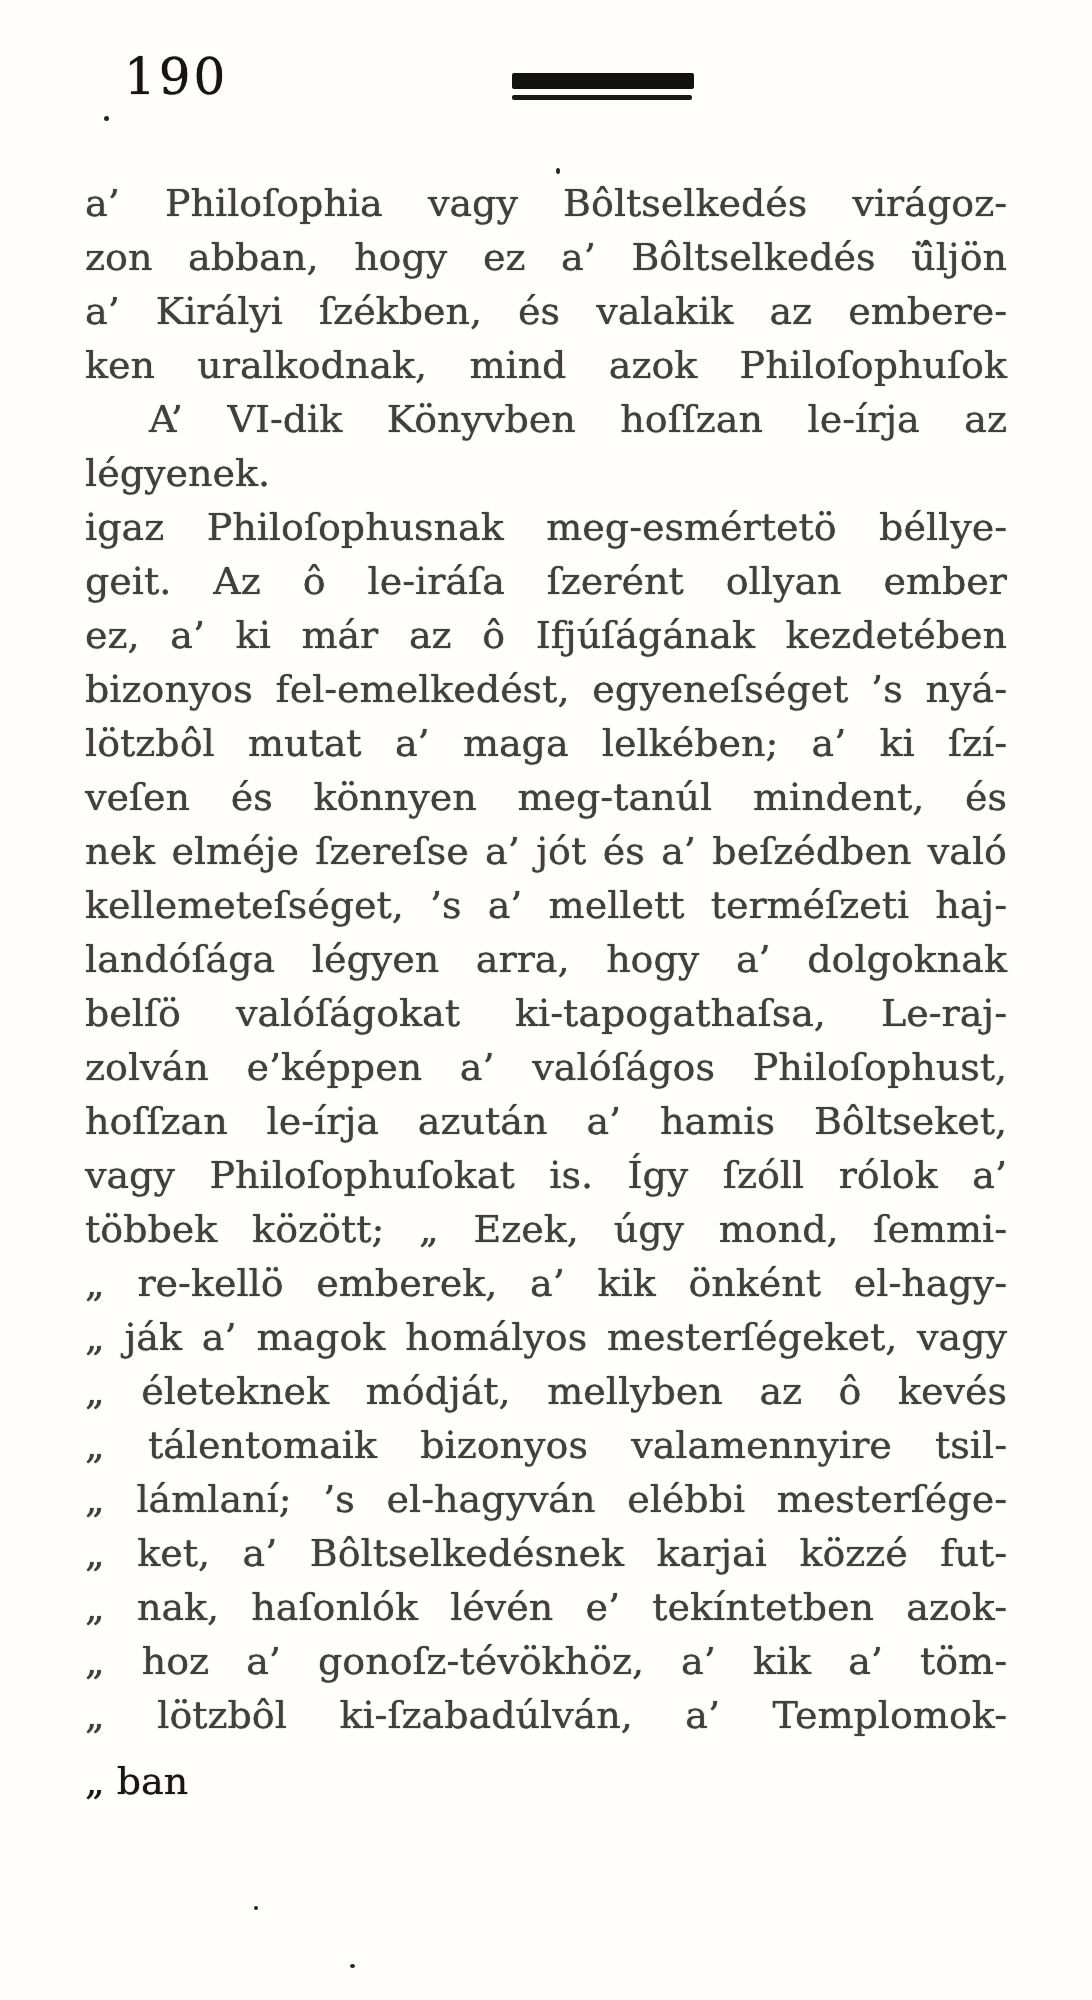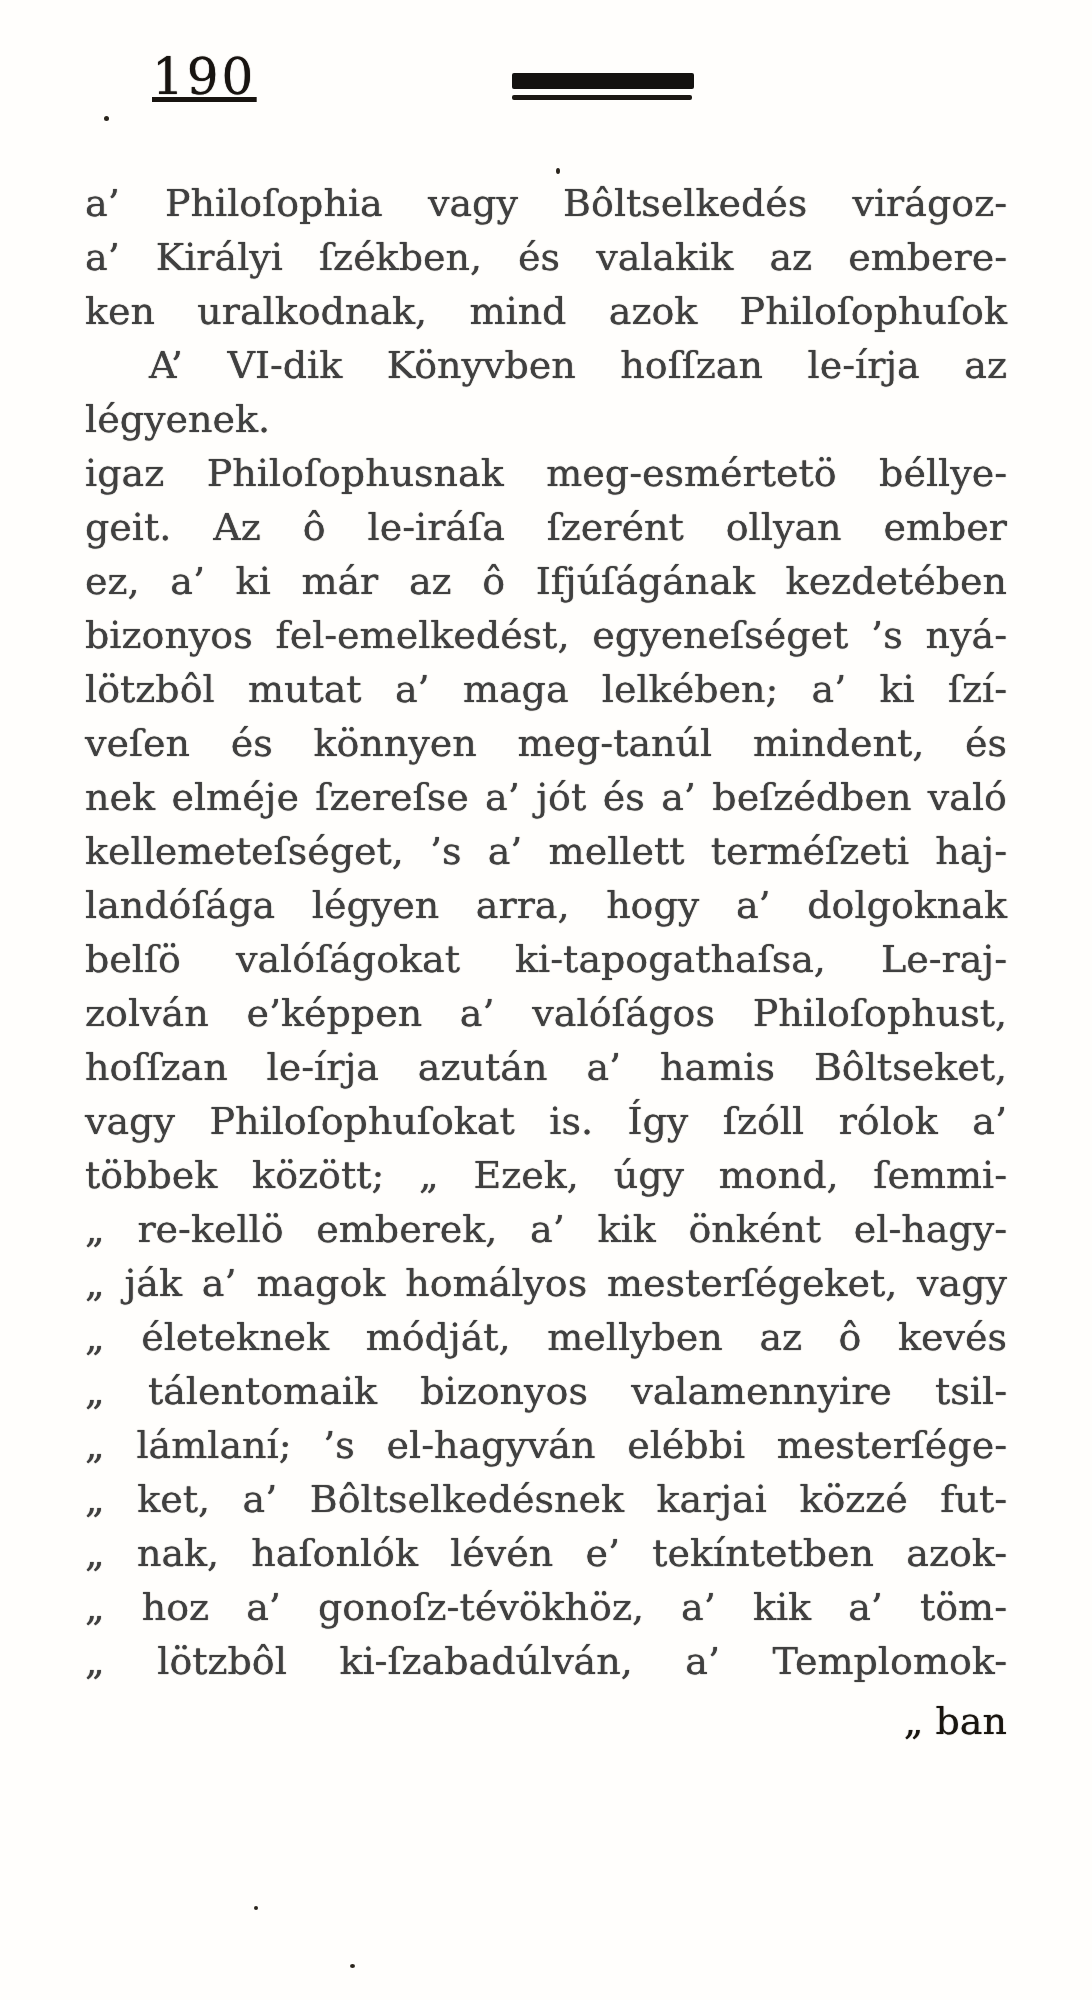--- a/index.html
+++ b/index.html
@@ -11,27 +11,26 @@
     color: #19150f;
     overflow: hidden;
   }
   .page {
     position: absolute; inset: 0;
     background: #fffefc;
   }
   
   .page-number {
     position: absolute;
-    left: 152px; top: 52px;
+    left: 124px; top: 52px;
     font-size: 50px;
     line-height: 1;
     letter-spacing: 3px;
     color: #181410;
     text-shadow: 0 0 1px #181410;
-    text-decoration: underline;
   }
   .header-rule {
     position: absolute;
     left: 512px; top: 73px;
     width: 182px;
   }
   .header-rule .bar-thick {
     width: 182px; height: 16px;
     background: #141210;
     border-radius: 2px;
@@ -63,23 +62,22 @@
     text-align: left;
     text-align-last: left;
   }
   .line.indent {
     padding-left: 64px;
     width: 858px;
   }
   .catchword-row {
     height: 54px;
     line-height: 54px;
-    margin-top: 6px;
+    margin-top: 12px;
     font-size: 38px;
-    text-align: right;
     text-shadow: 0 0 1px rgba(20,16,10,0.85);
   }
   
   .speck {
     position: absolute;
     background: #2a241c;
     border-radius: 50%;
   }
   .speck.s1 { left: 104px; top: 116px; width: 5px; height: 5px; }
   .speck.s2 { left: 556px; top: 168px; width: 4px; height: 6px; }
@@ -93,20 +91,21 @@
 
   <span class="page-number">190</span>
 
   <div class="header-rule">
     <div class="bar-thick"></div>
     <div class="bar-thin"></div>
   </div>
 
   <div class="text-block">
     <div class="line">a’ Philoſophia vagy Bôltselkedés virágoz-</div>
+    <div class="line">zon abban, hogy ez a’ Bôltselkedés ü̂ljön</div>
     <div class="line">a’ Királyi ſzékben, és valakik az embere-</div>
     <div class="line">ken uralkodnak, mind azok Philoſophuſok</div>
     <div class="line indent">A’ VI-dik Könyvben hoſſzan le-írja az</div>
     <div class="line no-just">légyenek.</div>
     <div class="line">igaz Philoſophusnak meg-esmértetö béllye-</div>
     <div class="line">geit.  Az ô le-iráſa ſzerént ollyan ember</div>
     <div class="line">ez, a’ ki már az ô Ifjúſágának kezdetében</div>
     <div class="line">bizonyos fel-emelkedést, egyeneſséget ’s nyá-</div>
     <div class="line">lötzbôl mutat a’ maga lelkében; a’ ki ſzí-</div>
     <div class="line">veſen és könnyen meg-tanúl mindent, és</div>

